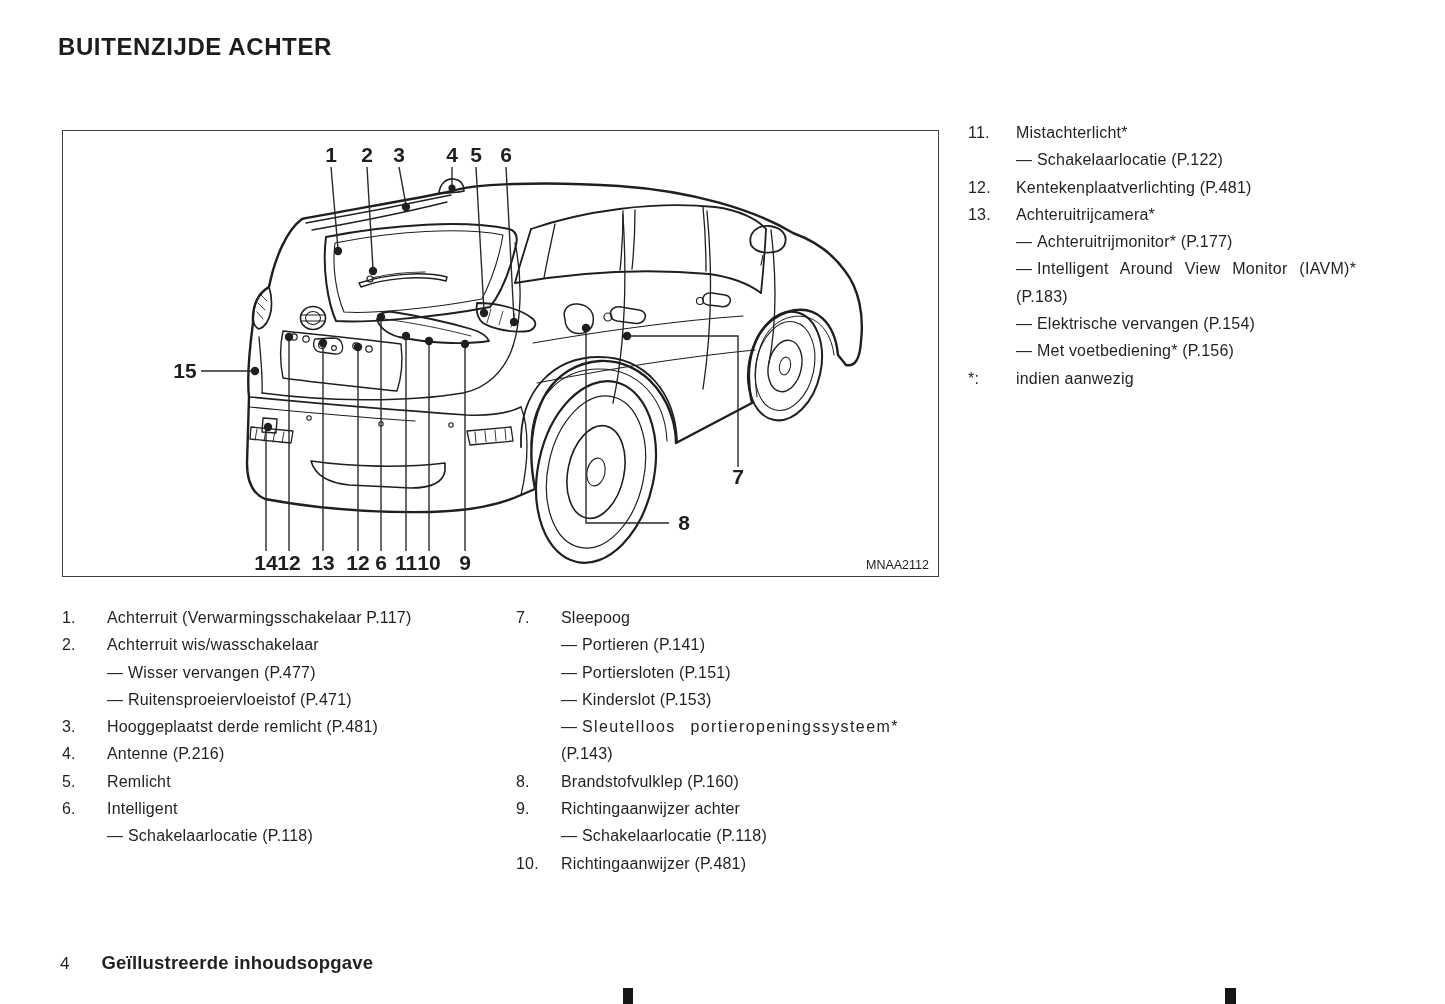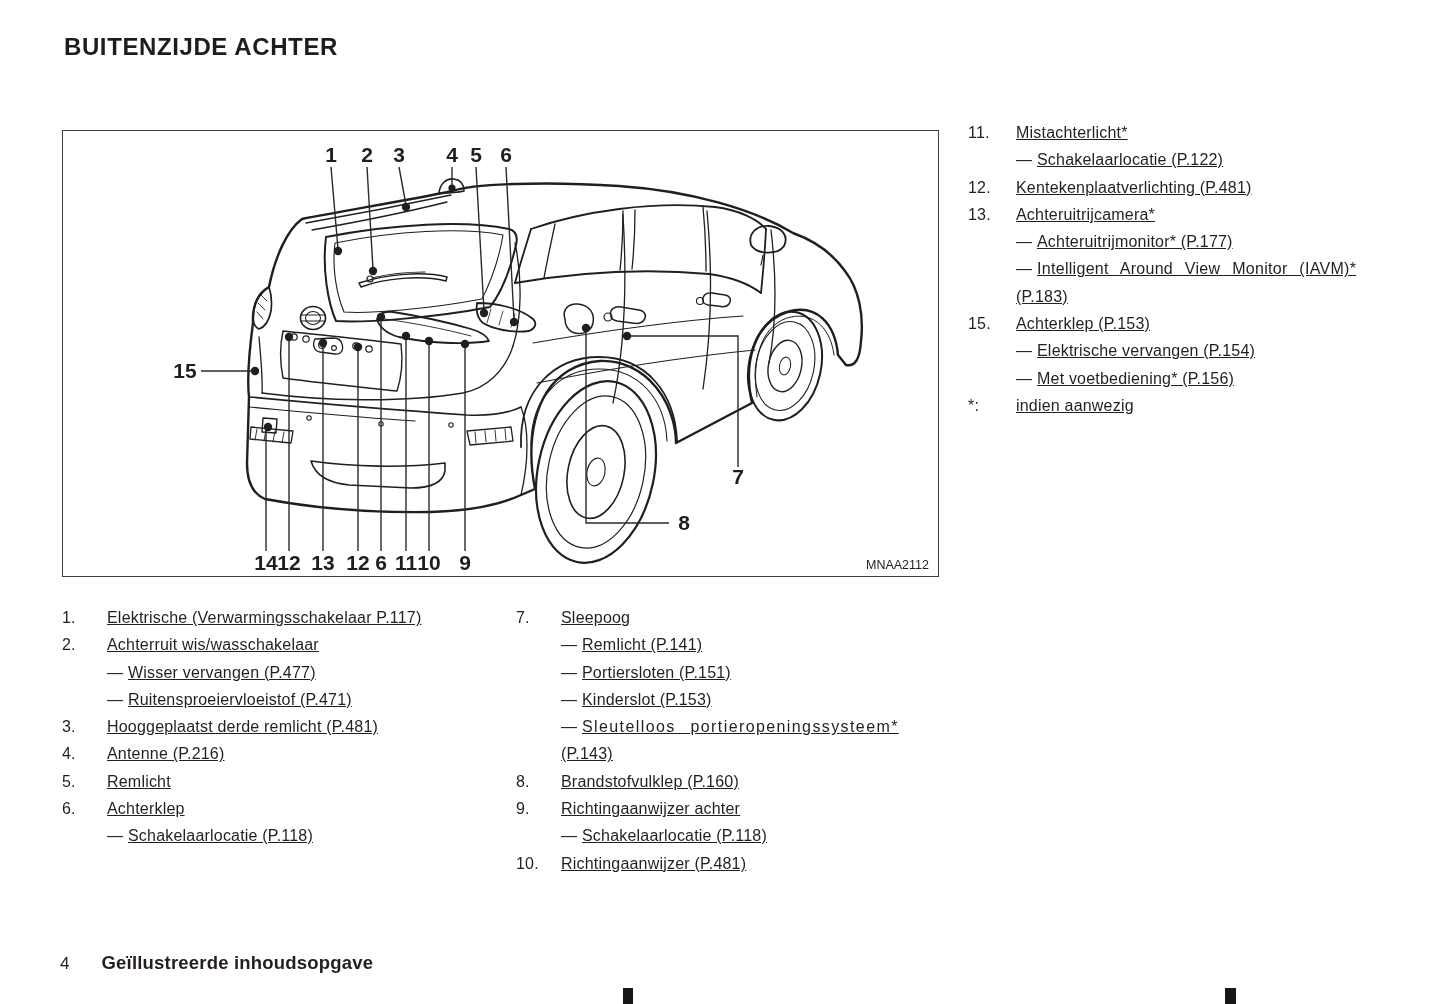--- a/index.html
+++ b/index.html
@@ -2,28 +2,28 @@
 <html><head>
 <meta charset="utf-8">
 <style>
   html,body{margin:0;padding:0;}
   body{
     position:relative;width:1445px;height:1004px;background:#ffffff;
     font-family:"Liberation Sans",sans-serif;color:#231f20;overflow:hidden;
   }
   .page-title{
     position:absolute;left:58px;top:33px;font-size:24px;font-weight:700;
-    letter-spacing:.6px;color:#1d1d1f;margin-left:6px;
+    letter-spacing:.6px;color:#1d1d1f;
   }
   .figure-box{
     position:absolute;left:62px;top:130px;width:877px;height:447px;
     border:1.5px solid #3f3f3f;box-sizing:border-box;background:#fff;
   }
   .figure-box svg{display:block;}
-  .col{position:absolute;font-size:16px;line-height:27.3px;letter-spacing:.2px;text-decoration:underline;}
+  .col{position:absolute;font-size:16px;line-height:27.3px;letter-spacing:.2px;}
   #col-0{left:62px;top:604px;width:440px;}
   #col-1{left:516px;top:604px;width:426px;}
   #col-2{left:968px;top:119px;width:424px;}
   .line{position:relative;padding-left:45px;white-space:nowrap;}
   #col-2 .line{padding-left:48px;}
   .num{position:absolute;left:0;top:0;}
   .dash{display:inline-block;width:21px;}
   #col-1 .stretch{letter-spacing:1.4px;word-spacing:9px;}
   #col-2 .stretch{letter-spacing:.3px;word-spacing:7px;}
   .footer{position:absolute;left:60px;top:952px;}
@@ -228,51 +228,50 @@
       <text x="318" y="439">6</text>
       <text x="343" y="439">11</text>
       <text x="366" y="439">10</text>
       <text x="402" y="439">9</text>
     </g>
     <text x="866" y="438" font-family="Liberation Sans, sans-serif" font-size="12.5" fill="#1f1f1f" text-anchor="end">MNAA2112</text>
   </svg>
 </div>
 
 <div class="col" id="col-0">
-    <div class="line"><span class="num">1.</span><span class="txt">Elektrische (Verwarmingsschakelaar P.117)</span></div>
+    <div class="line"><span class="num">1.</span><span class="txt">Achterruit (Verwarmingsschakelaar P.117)</span></div>
     <div class="line"><span class="num">2.</span><span class="txt">Achterruit wis/wasschakelaar</span></div>
     <div class="line sub"><span class="dash">—</span><span class="txt">Wisser vervangen (P.477)</span></div>
     <div class="line sub"><span class="dash">—</span><span class="txt">Ruitensproeiervloeistof (P.471)</span></div>
     <div class="line"><span class="num">3.</span><span class="txt">Hooggeplaatst derde remlicht (P.481)</span></div>
     <div class="line"><span class="num">4.</span><span class="txt">Antenne (P.216)</span></div>
     <div class="line"><span class="num">5.</span><span class="txt">Remlicht</span></div>
-    <div class="line"><span class="num">6.</span><span class="txt">Achterklep</span></div>
+    <div class="line"><span class="num">6.</span><span class="txt">Intelligent</span></div>
     <div class="line sub"><span class="dash">—</span><span class="txt">Schakelaarlocatie (P.118)</span></div>
   </div>
 <div class="col" id="col-1">
     <div class="line"><span class="num">7.</span><span class="txt">Sleepoog</span></div>
-    <div class="line sub"><span class="dash">—</span><span class="txt">Remlicht (P.141)</span></div>
+    <div class="line sub"><span class="dash">—</span><span class="txt">Portieren (P.141)</span></div>
     <div class="line sub"><span class="dash">—</span><span class="txt">Portiersloten (P.151)</span></div>
     <div class="line sub"><span class="dash">—</span><span class="txt">Kinderslot (P.153)</span></div>
     <div class="line sub stretch"><span class="dash">—</span><span class="txt">Sleutelloos portieropeningssysteem*</span></div>
     <div class="line cont"><span class="txt">(P.143)</span></div>
     <div class="line"><span class="num">8.</span><span class="txt">Brandstofvulklep (P.160)</span></div>
     <div class="line"><span class="num">9.</span><span class="txt">Richtingaanwijzer achter</span></div>
     <div class="line sub"><span class="dash">—</span><span class="txt">Schakelaarlocatie (P.118)</span></div>
     <div class="line"><span class="num">10.</span><span class="txt">Richtingaanwijzer (P.481)</span></div>
   </div>
 <div class="col" id="col-2">
     <div class="line"><span class="num">11.</span><span class="txt">Mistachterlicht*</span></div>
     <div class="line sub"><span class="dash">—</span><span class="txt">Schakelaarlocatie (P.122)</span></div>
     <div class="line"><span class="num">12.</span><span class="txt">Kentekenplaatverlichting (P.481)</span></div>
     <div class="line"><span class="num">13.</span><span class="txt">Achteruitrijcamera*</span></div>
     <div class="line sub"><span class="dash">—</span><span class="txt">Achteruitrijmonitor* (P.177)</span></div>
     <div class="line sub stretch"><span class="dash">—</span><span class="txt">Intelligent Around View Monitor (IAVM)*</span></div>
     <div class="line cont"><span class="txt">(P.183)</span></div>
-    <div class="line"><span class="num">15.</span><span class="txt">Achterklep (P.153)</span></div>
     <div class="line sub"><span class="dash">—</span><span class="txt">Elektrische vervangen (P.154)</span></div>
     <div class="line sub"><span class="dash">—</span><span class="txt">Met voetbediening* (P.156)</span></div>
     <div class="line"><span class="num">*:</span><span class="txt">indien aanwezig</span></div>
   </div>
 
 <div class="footer">
   <span class="pgnum">4</span><span class="section">Geïllustreerde inhoudsopgave</span>
 </div>
 
 <div class="crop" id="crop-1"></div>

